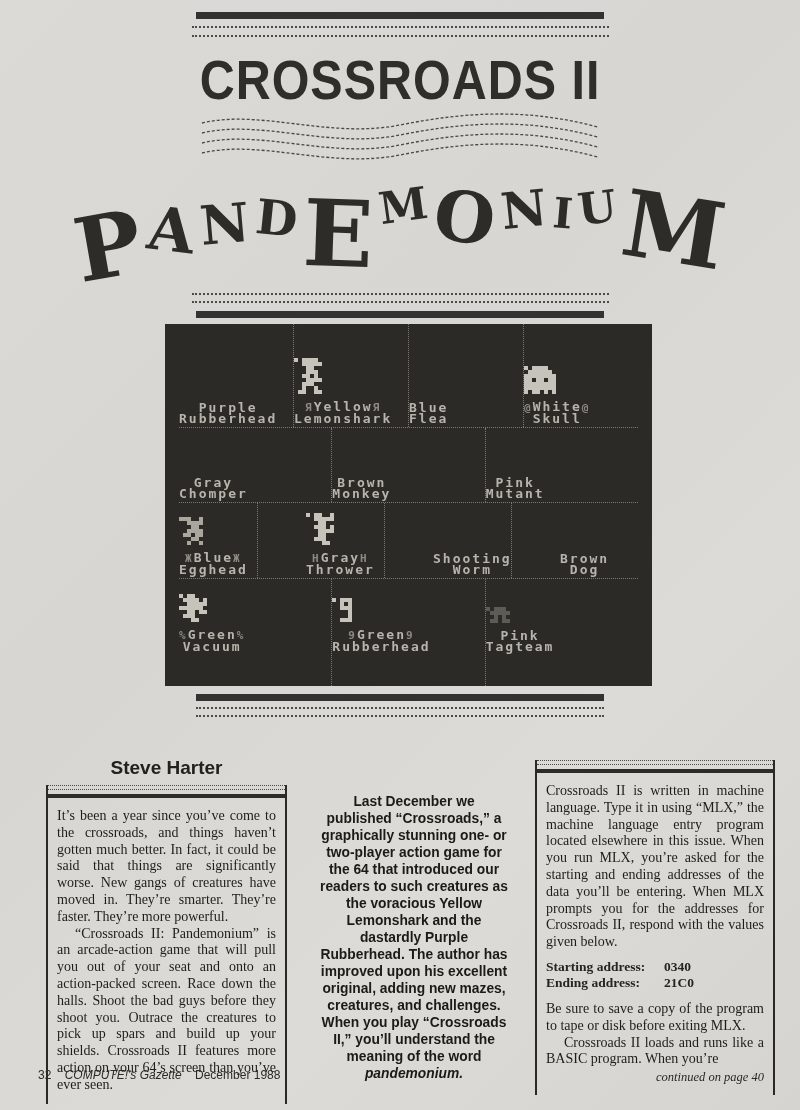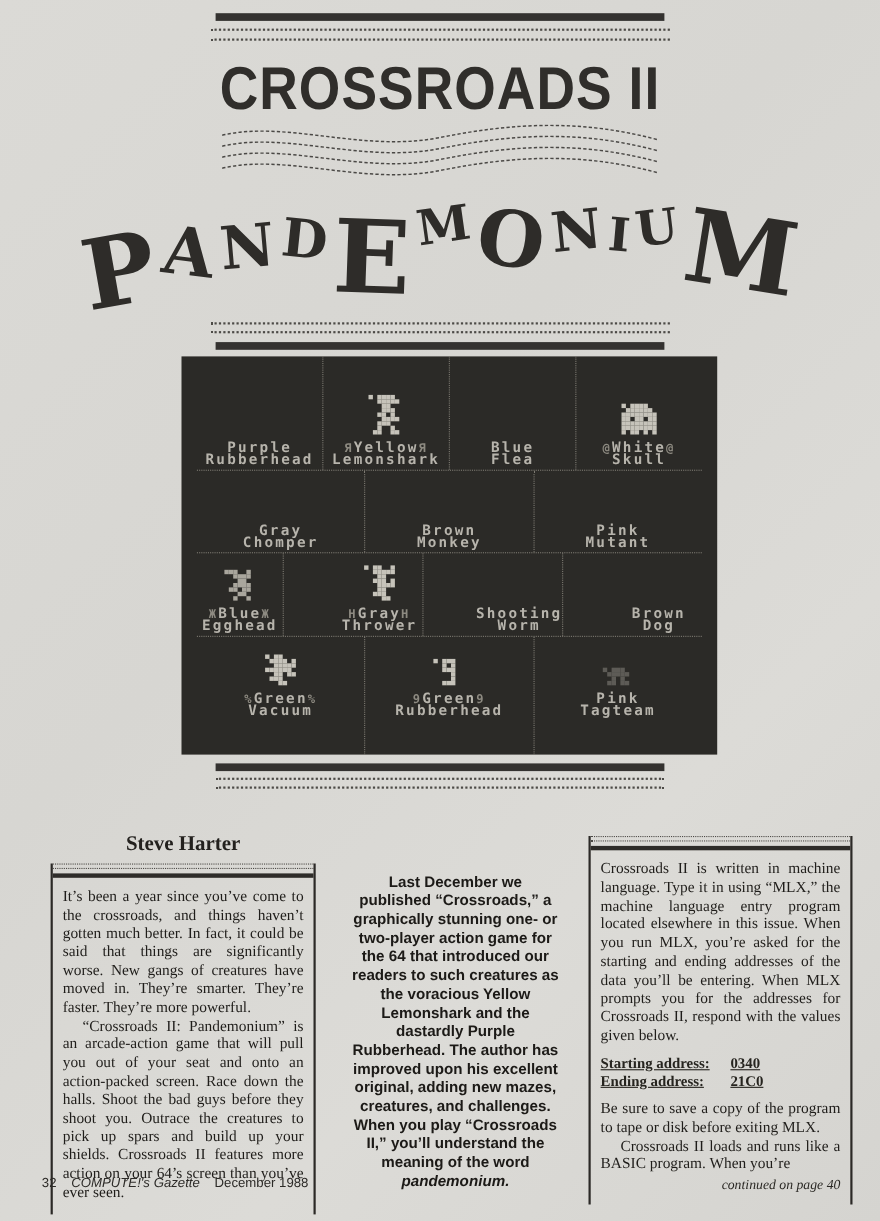--- a/index.html
+++ b/index.html
@@ -56,21 +56,21 @@
     padding:0 14px;
     display:flex; flex-direction:column;
     font-family:"DejaVu Sans Mono", monospace; font-weight:bold;
   }
   .srow { display:flex; }
   .srow.r0 { height:104px; } .srow.r1 { height:75px; }
   .srow.r2 { height:76px;gap:48px; }  .srow.r3 { height:107px; }
   .srow.r0,.srow.r1,.srow.r2 { border-bottom:1px dotted #7d7a72; }
   .cell {
     flex:1; display:flex; flex-direction:column;
-    justify-content:flex-end; align-items:center;
+    justify-content:flex-end; align-items:flex-start;
     padding-bottom:3px; overflow:hidden;
   }
   .srow .cell:not(:last-child){ border-right:1px dotted #7d7a72; }
   .srow.r3 .cell { padding-bottom:34px; }
   .cname {
     color:#b7b4ac; font-size:13px; line-height:11px;
     letter-spacing:2px; text-align:center; white-space:nowrap;
   }
   .flank { color:#8d8a81; font-size:11px; }
   
@@ -137,21 +137,21 @@
     8px 0,12px 0,16px 0,
     4px 4px,8px 4px,12px 4px,16px 4px,20px 4px,
     8px 8px,16px 8px,
     4px 12px,8px 12px,16px 12px,20px 12px; }
   
   .columns {
     display:flex; align-items:flex-start;
     margin-top:40px; padding:0 25px 0 46px;
   }
   .col h2 {
-    font-family:Liberation Serif, serif; font-weight:bold;
+    font-family:Liberation Sans, sans-serif; font-weight:bold;
     font-size:19px; text-align:center; color:#23211e;
     margin-bottom:6px;
   }
   .col.right h2 { letter-spacing:1px; }
   .col.left  { width:241px; }
   .col.mid   { flex:1; padding:36px 26px 0 32px; }
   .col.right { width:240px; }
   .col-body {
     border-left:2px solid #2b2926; border-right:2px solid #2b2926;
     padding:0 9px 10px 9px;
@@ -161,21 +161,21 @@
   .col-body p {
     font-size:14px; line-height:16.8px; text-align:justify;
     margin-top:10px; color:#1f1d1a;
   }
   .indent { text-indent:18px; margin-top:0 !important; }
   .pullquote {
     font-family:"Liberation Sans", sans-serif; font-weight:bold;
     font-size:13.8px; line-height:17px; text-align:center; color:#1c1a17;
   }
   .pullquote em { font-style:italic; }
-  .addresses { margin-top:8px; font-size:13.5px; font-weight:bold; line-height:16px;text-decoration:underline; }
+  .addresses { margin-top:8px; font-size:13.5px; font-weight:bold; line-height:16px; }
   .addr-row { display:flex; }
   .addr-label { width:118px; }
   .addr-value { }
   .continued {
     font-style:italic; font-size:12.5px; text-align:right;
     margin-top:2px; color:#2a2824;
   }
   footer {
     position:absolute; left:38px; top:1068px;
     font-family:"Liberation Sans", sans-serif; font-size:12px; color:#2c2a27;

